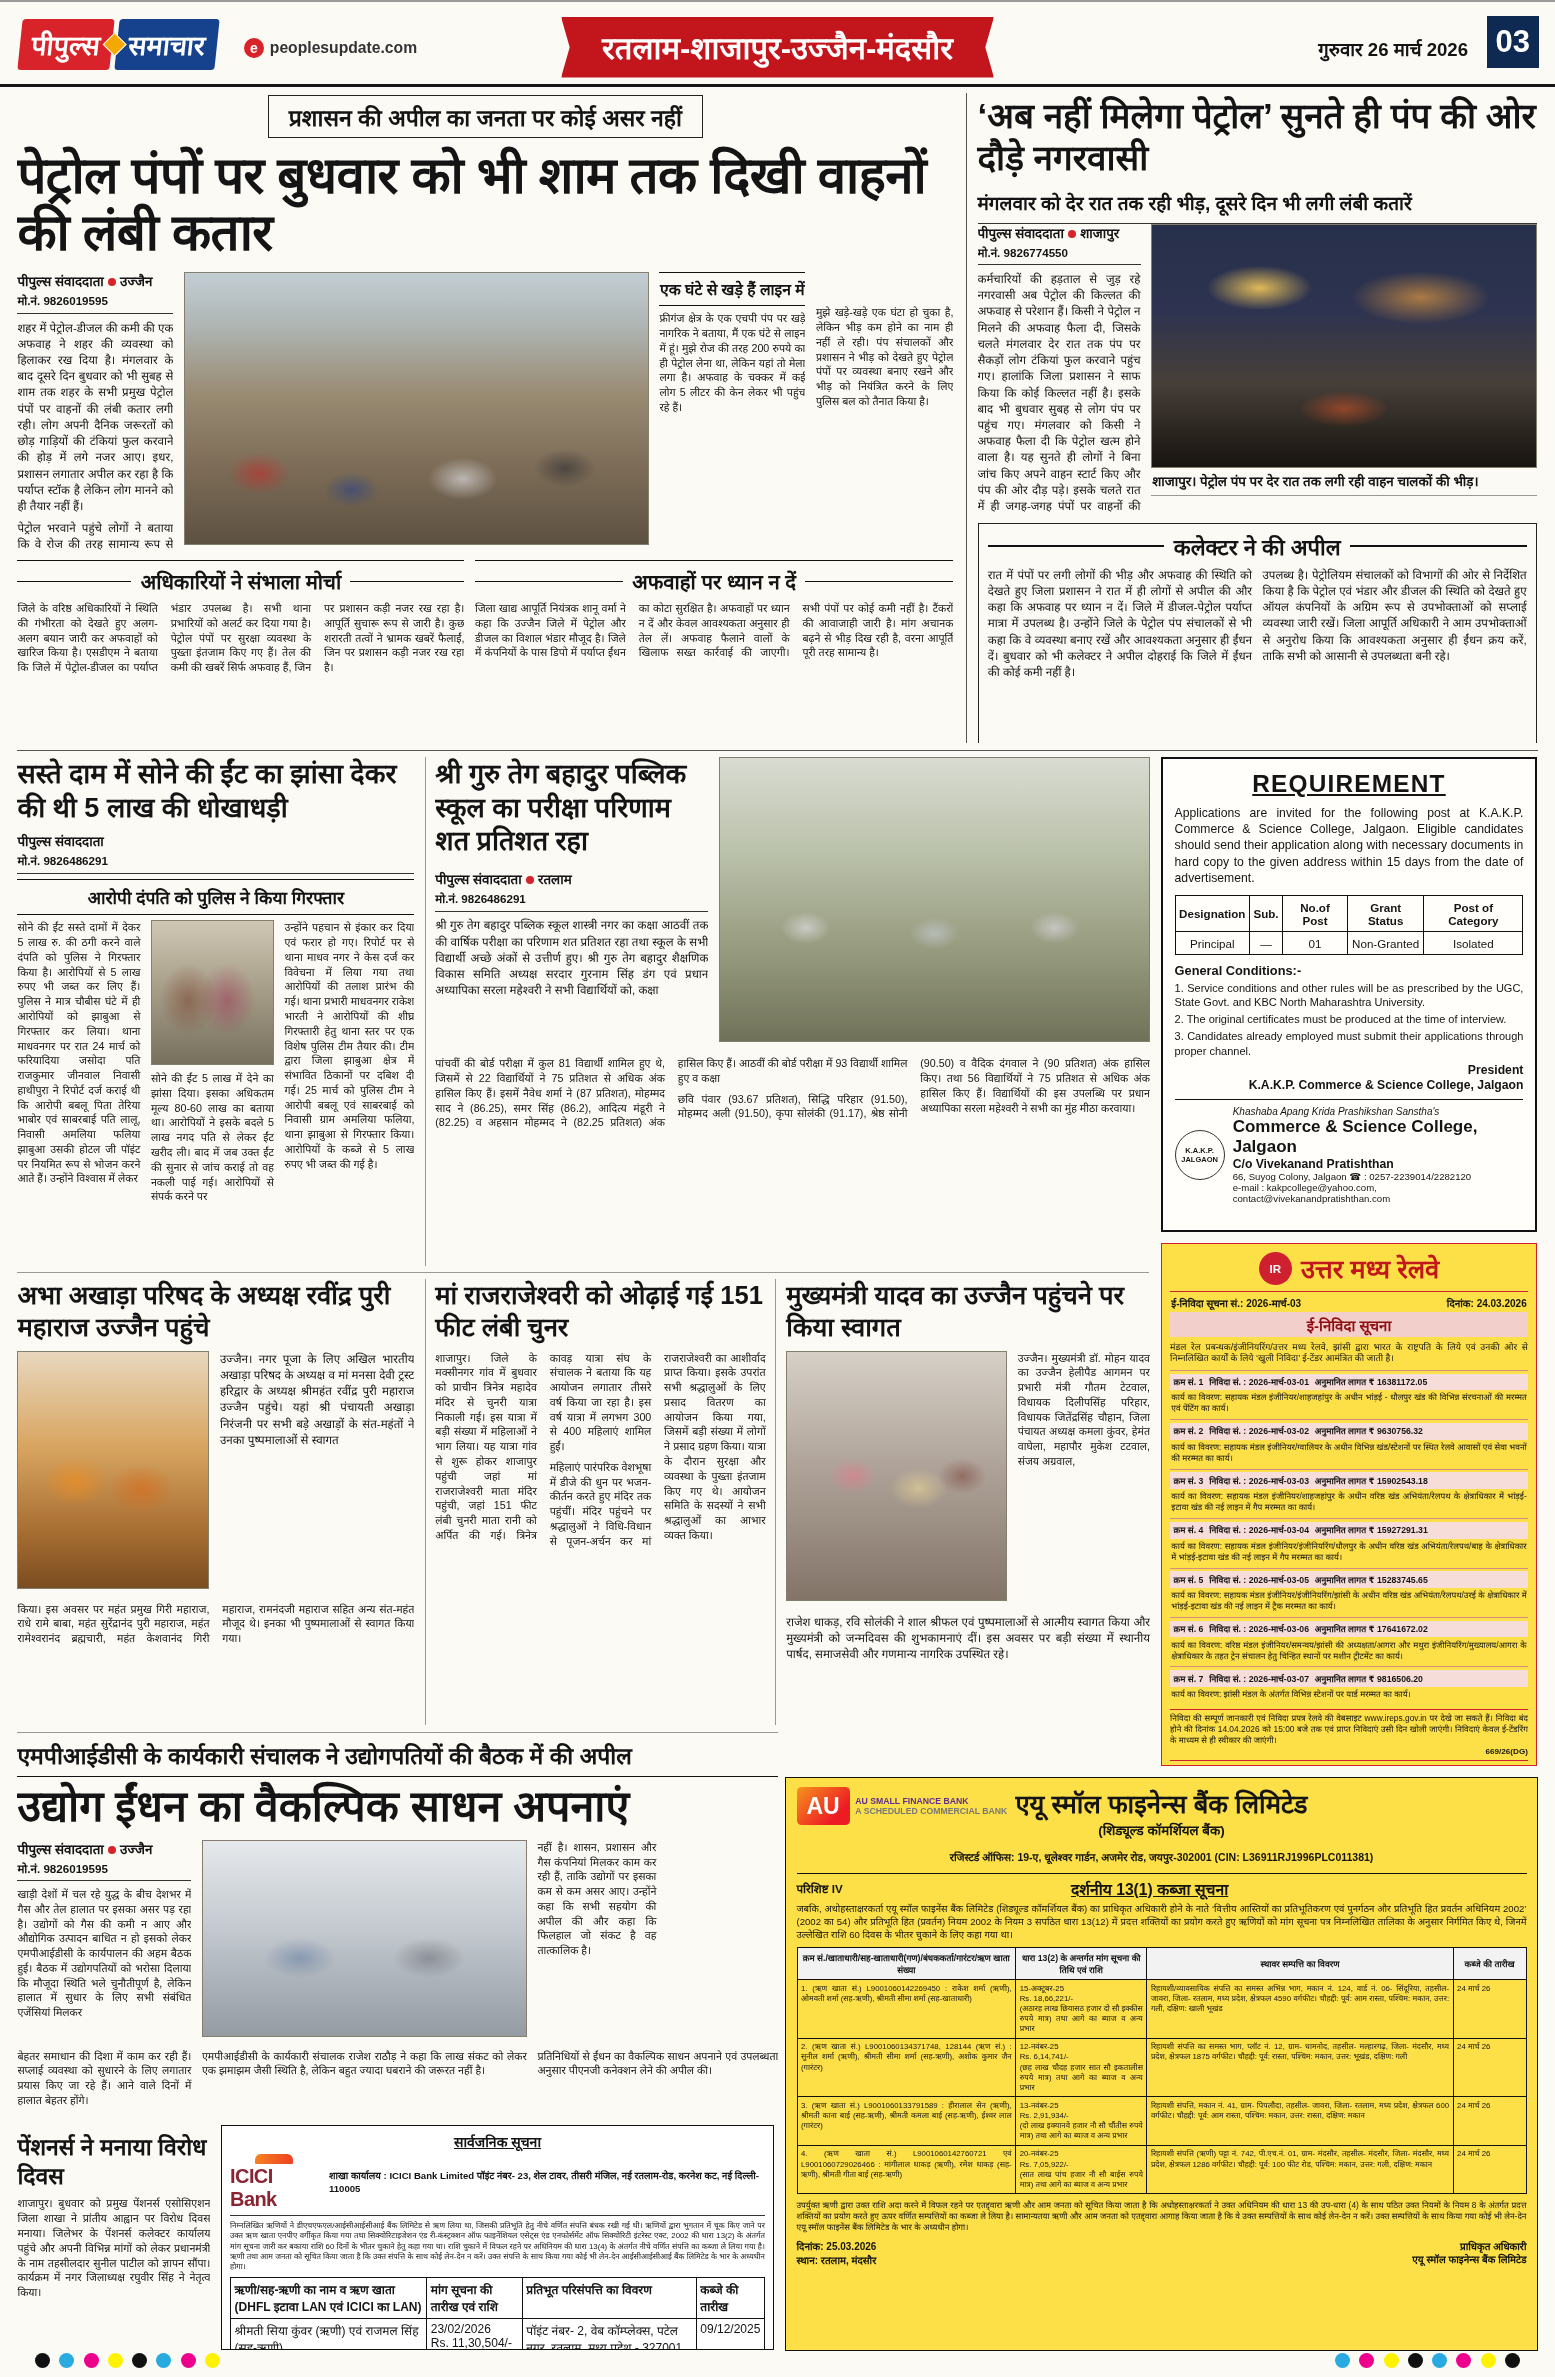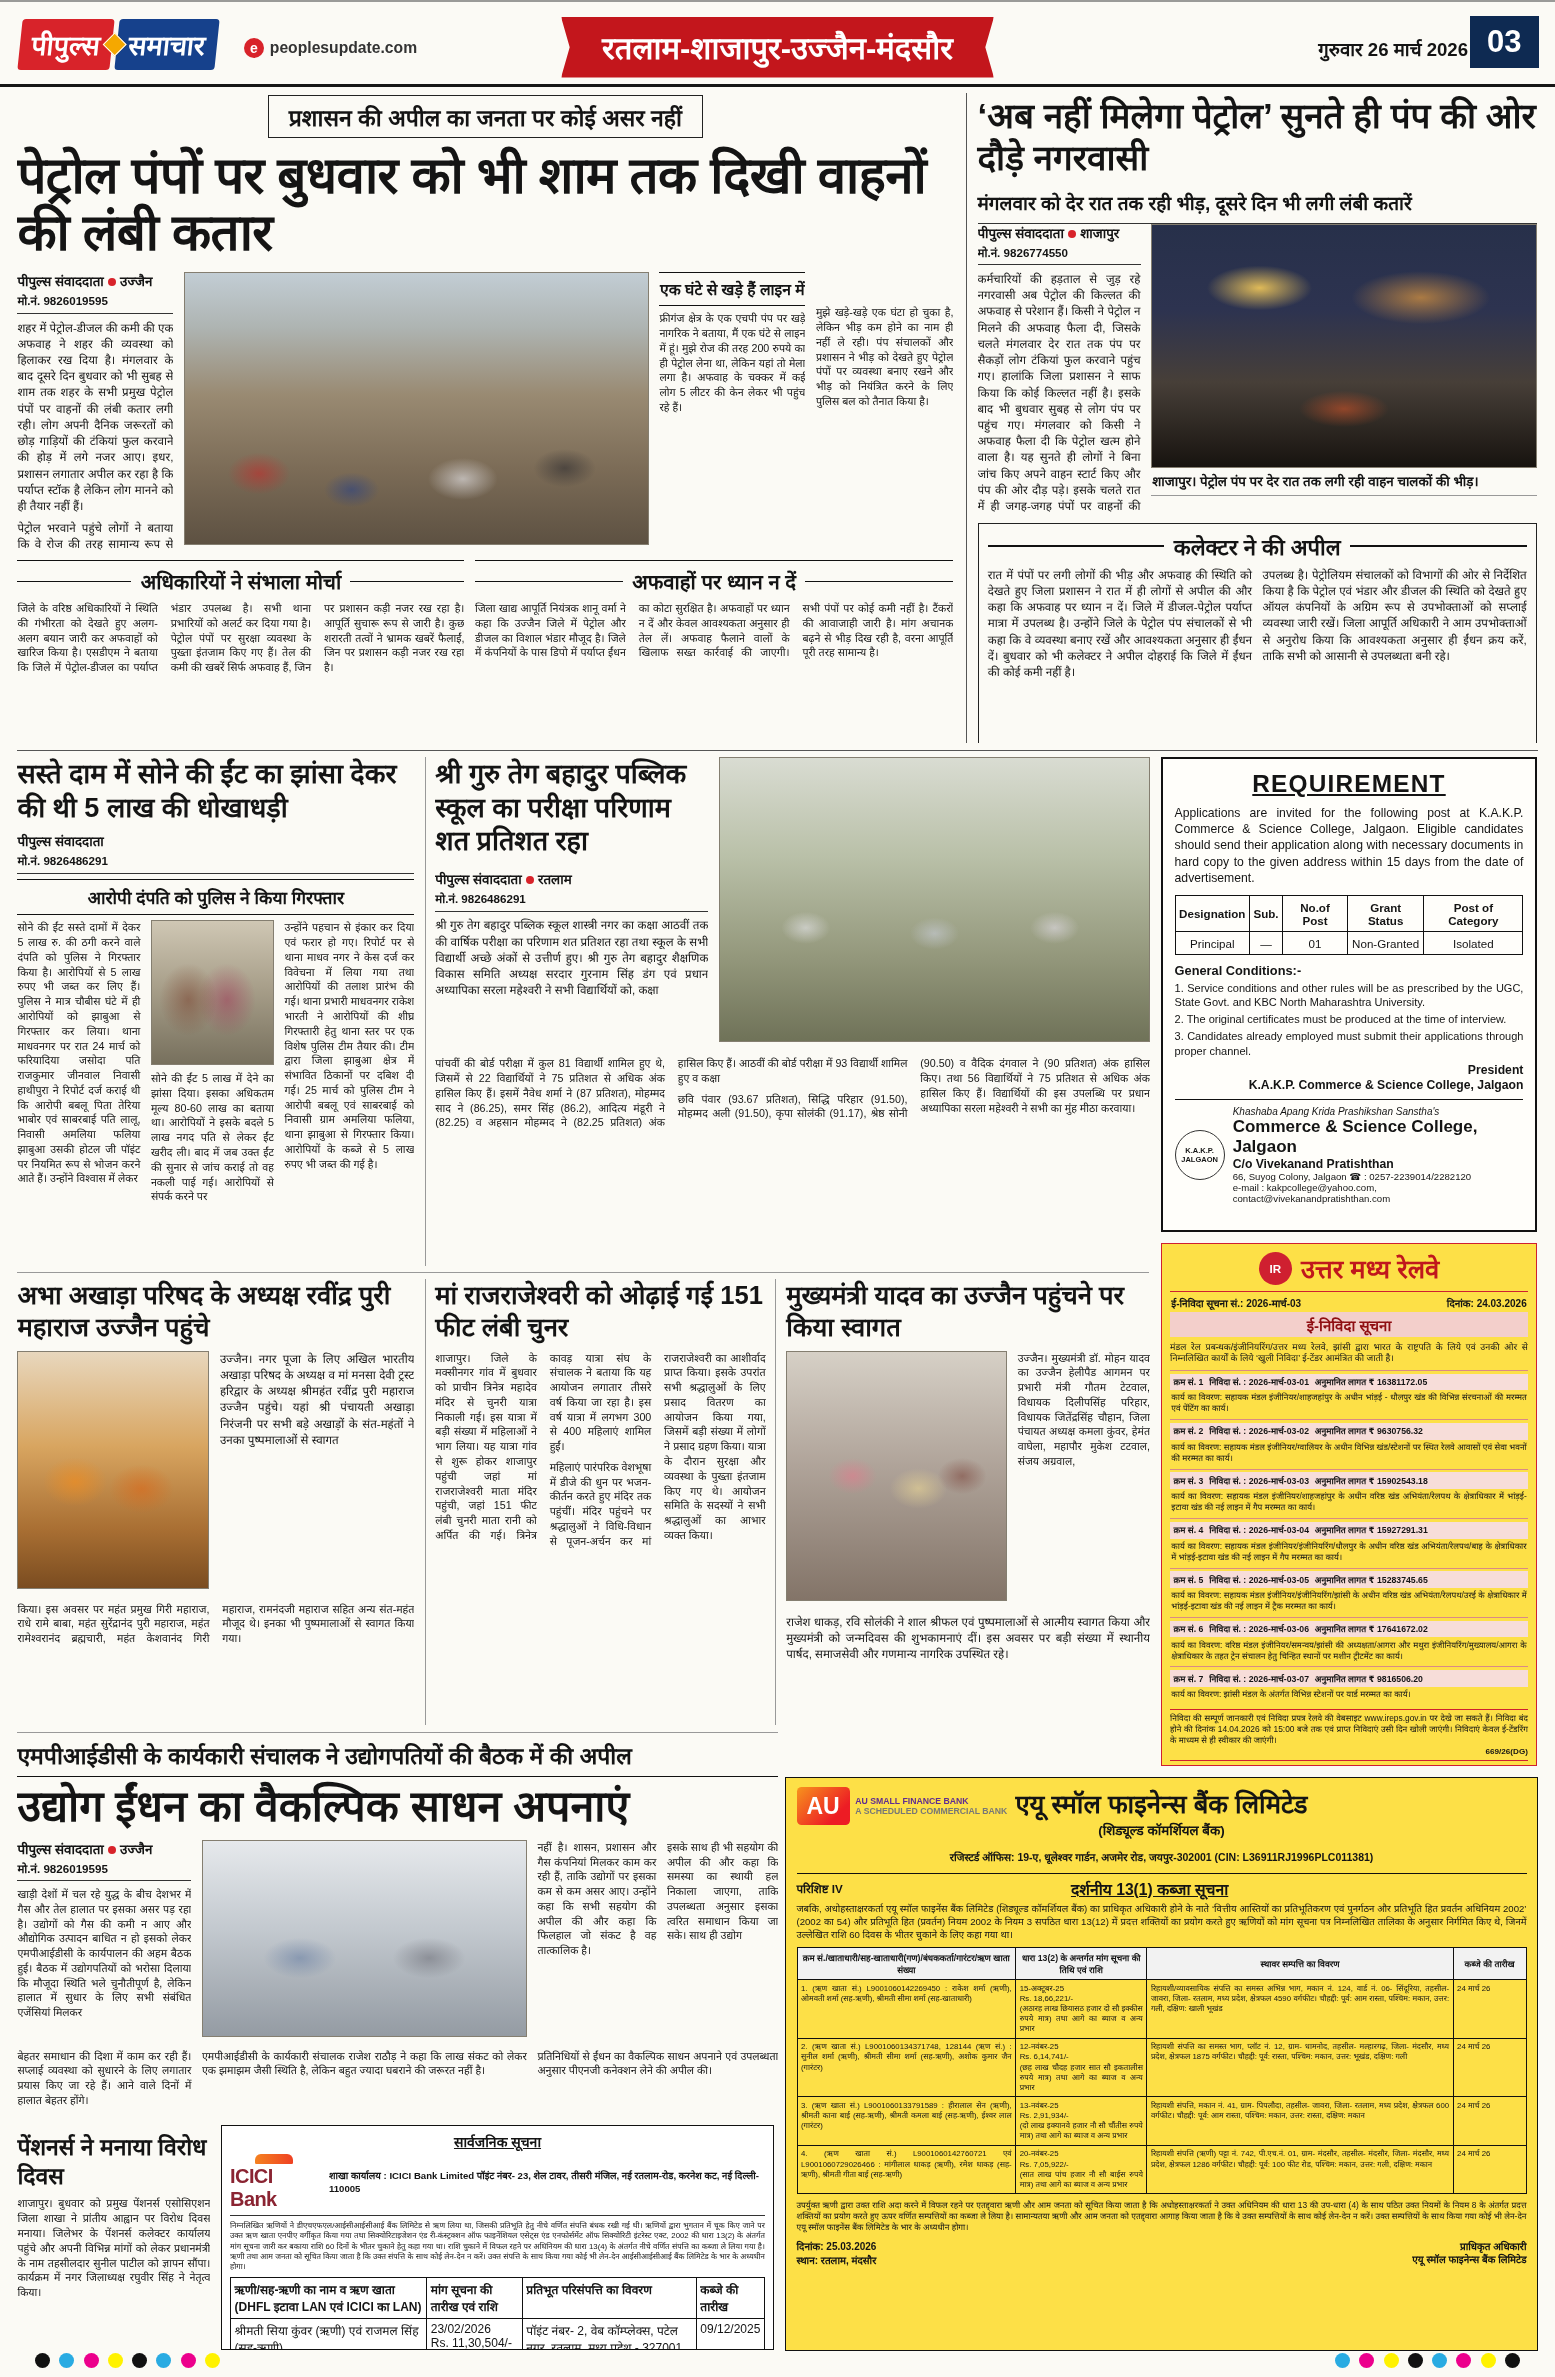--- a/index.html
+++ b/index.html
@@ -10,21 +10,21 @@
 
 .masthead{position:absolute;left:0;top:0;width:100%;height:87px;border-top:2.3px solid #9a9a98;border-bottom:3.5px solid #161616;background:#fbfaf5}
 .logo{position:absolute;left:20px;top:17.4px;display:flex;align-items:center}
 .logo-p1{background:#d8232a;color:#fff;font-weight:800;font-size:27px;padding:7px 11.6px;border-radius:3.5px;transform:skewX(-6deg)}
 .logo-star{width:17.4px;height:17.4px;background:#f5a800;border:1.7px solid #fff;transform:rotate(45deg);margin:0 -5.8px;z-index:2}
 .logo-p2{background:#16418c;color:#fff;font-weight:800;font-size:27px;padding:7px 11.6px;border-radius:3.5px;transform:skewX(-6deg)}
 .site{position:absolute;left:244px;top:36px;display:flex;align-items:center;gap:5.8px;font-size:15.7px;font-weight:700;color:#333}
 .site-e{width:20px;height:20px;border-radius:50%;background:#d8232a;color:#fff;font-size:14px;font-weight:800;display:flex;align-items:center;justify-content:center}
 .region-banner{position:absolute;left:50%;top:15px;transform:translateX(-50%);background:#c3161c;color:#fff;font-size:31px;font-weight:800;padding:9.3px 41px;clip-path:polygon(0 0,100% 0,98% 50%,100% 100%,0 100%,2% 50%)}
 .edition-date{position:absolute;right:87px;top:34px;font-size:18.6px;font-weight:700}
-.page-no{position:absolute;right:16.3px;top:14px;width:69px;height:52px;background:#0e2a52;color:#fff;font-size:31px;font-weight:800;display:flex;align-items:center;justify-content:center}
+.page-no{position:absolute;right:16.3px;top:14px;width:52px;height:52px;background:#0e2a52;color:#fff;font-size:31px;font-weight:800;display:flex;align-items:center;justify-content:center}
 
 
 section{position:absolute;overflow:hidden}
 .kicker-box{width:fit-content;margin:2.3px auto 5.8px;border:1.7px solid #222;padding:4.6px 20px;font-size:23px;font-weight:800}
 .h-xl{font-size:51px;line-height:1.13;font-weight:800;letter-spacing:-0.6px;margin:8.1px 0 10.5px}
 .h-lg{font-size:35px;line-height:1.2;font-weight:800;margin:2.3px 0 5.8px}
 .h-md{font-size:27px;line-height:1.24;font-weight:800;margin:1.2px 0 7px}
 .h-sm{font-size:25.6px;line-height:1.24;font-weight:800;margin:1.2px 0 7px}
 .h-ind{font-size:43px;line-height:1.2;font-weight:800;margin:4.6px 0 7px}
 .h-pen{font-size:23px;line-height:1.25;font-weight:800;margin:1.2px 0 5.8px}
@@ -421,21 +421,20 @@
         <div class="byline">
           <div class="byline-top">
             <span>पीपुल्स संवाददाता</span><span class="dot"></span><span>उज्जैन</span>
           </div>
           <div class="phone">मो.नं. 9826019595</div>
         </div>
         <p class="body-text sm">खाड़ी देशों में चल रहे युद्ध के बीच देशभर में गैस और तेल हालात पर इसका असर पड़ रहा है। उद्योगों को गैस की कमी न आए और औद्योगिक उत्पादन बाधित न हो इसको लेकर एमपीआईडीसी के कार्यपालन की अहम बैठक हुई। बैठक में उद्योगपतियों को भरोसा दिलाया कि मौजूदा स्थिति भले चुनौतीपूर्ण है, लेकिन हालात में सुधार के लिए सभी संबंधित एजेंसियां मिलकर</p>
       </div>
       <div class="photo photo-meeting" style="width:325px;height:197px"></div>
       <p class="body-text sm" style="width:119px">नहीं है। शासन, प्रशासन और गैस कंपनियां मिलकर काम कर रही हैं, ताकि उद्योगों पर इसका कम से कम असर आए। उन्होंने कहा कि सभी सहयोग की अपील की और कहा कि फिलहाल जो संकट है वह तात्कालिक है।</p>
-      <p class="body-text sm" style="flex:1">इसके साथ ही भी सहयोग की अपील की और कहा कि समस्या का स्थायी हल निकाला जाएगा, ताकि उपलब्धता अनुसार इसका त्वरित समाधान किया जा सके। साथ ही उद्योग</p>
     </div>
     <div class="row" style="margin-top:5.8px;height:87px">
       <p class="body-text sm" style="width:174px">बेहतर समाधान की दिशा में काम कर रही हैं। सप्लाई व्यवस्था को सुधारने के लिए लगातार प्रयास किए जा रहे हैं। आने वाले दिनों में हालात बेहतर होंगे।</p>
       <p class="body-text sm" style="width:325px">एमपीआईडीसी के कार्यकारी संचालक राजेश राठौड़ ने कहा कि लाख संकट को लेकर एक झमाझम जैसी स्थिति है, लेकिन बहुत ज्यादा घबराने की जरूरत नहीं है।</p>
       <p class="body-text sm" style="flex:1">प्रतिनिधियों से ईंधन का वैकल्पिक साधन अपनाने एवं उपलब्धता अनुसार पीएनजी कनेक्शन लेने की अपील की।</p>
     </div>
   </section>
 
   <section id="art-pension" style="left:17.4px;top:2132px;width:193px;height:218px">
     <h2 class="h-pen">पेंशनर्स ने मनाया विरोध दिवस</h2>

